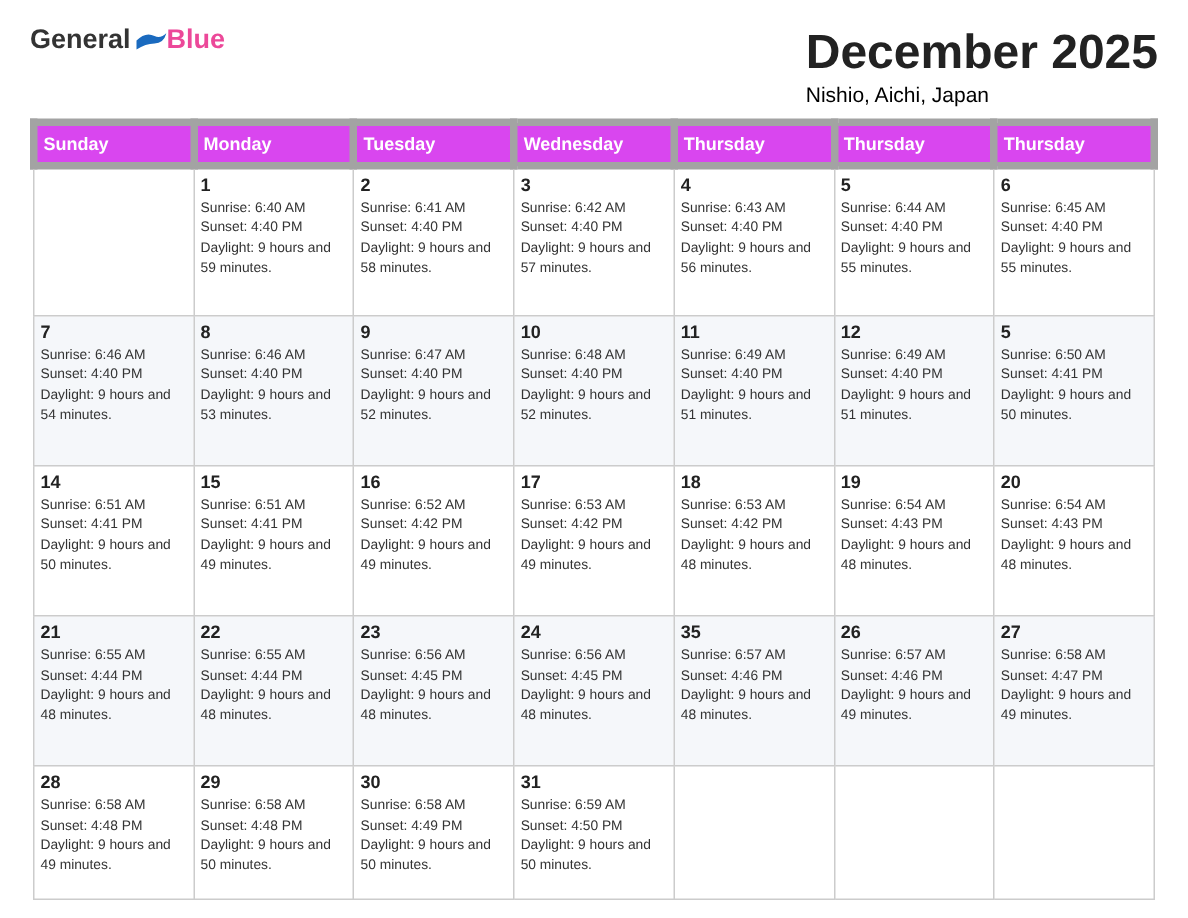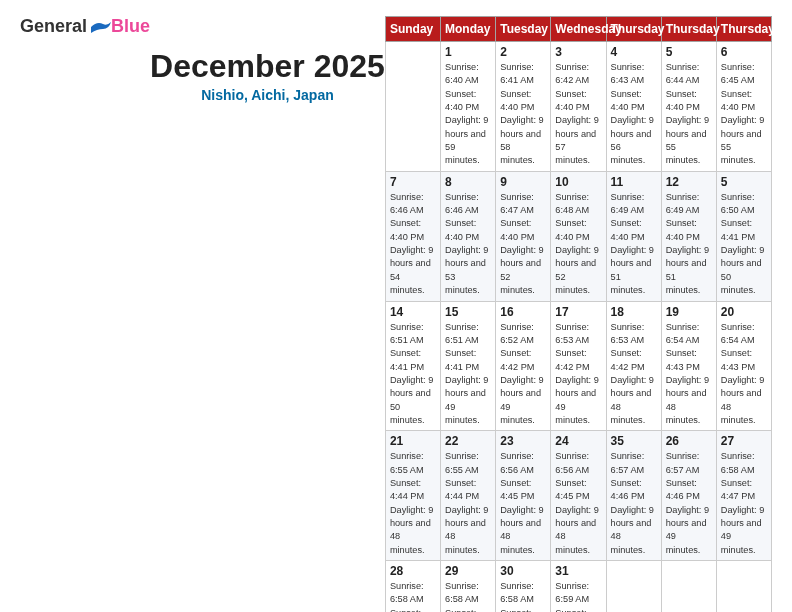--- a/index.html
+++ b/index.html
@@ -8,21 +8,21 @@
       height: 612px;
       background: #fff;
       font-family: Arial, sans-serif;
       overflow: hidden;
     }
     .page {
       width: 792px;
       height: 612px;
       padding: 16px 20px 12px 20px;
       display: flex;
-      flex-direction: row;
+      flex-direction: column;
     }
     .header {
       display: flex;
       align-items: flex-start;
       justify-content: space-between;
       margin-bottom: 8px;
     }
     .logo {
       display: flex;
       flex-direction: column;
@@ -36,48 +36,46 @@
       color: #333;
     }
     .logo-general { color: #333; font-weight: bold; }
     .logo-blue { color: #ec4899; font-weight: bold; }
     .logo-bird {
       width: 22px;
       height: 16px;
       margin-left: 2px;
     }
     .title-block {
-      text-align: center;
-      margin-top: 32px;
+      text-align: left;
     }
     .month-title {
       font-size: 32px;
       font-weight: bold;
       color: #222;
     }
     .location {
       font-size: 14px;
-      color: #0369a1;
+      color: #000000;
       margin-top: 2px;
-      font-weight: bold;
     }
     .calendar {
       flex: 1;
       border-collapse: collapse;
       width: 100%;
       table-layout: fixed;
     }
     .calendar th {
-      background: #b91c1c;
+      background: #d946ef;
       color: #fff;
       font-size: 12px;
       font-weight: bold;
       padding: 5px 4px;
       text-align: left;
-      border: 1px solid #a3a3a3;
+      border: 5px solid #a3a3a3;
     }
     .calendar td {
       border: 1px solid #ccc;
       vertical-align: top;
       padding: 3px 4px;
       font-size: 9.5px;
       color: #333;
       width: 14.28%;
       background: #fff;
       height: 88px;

